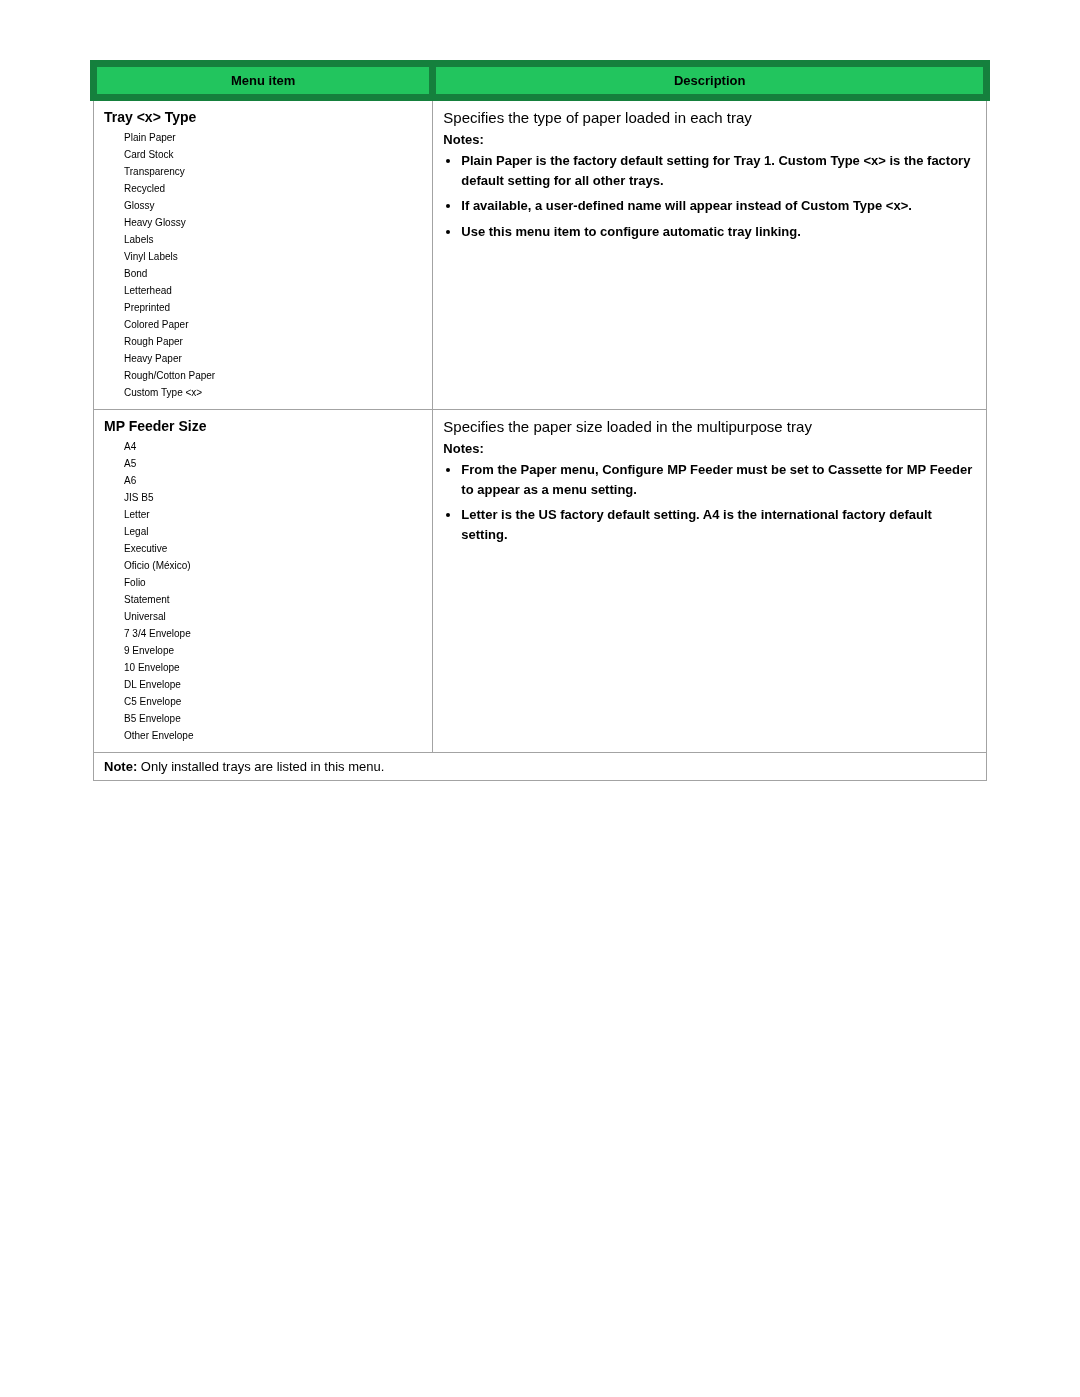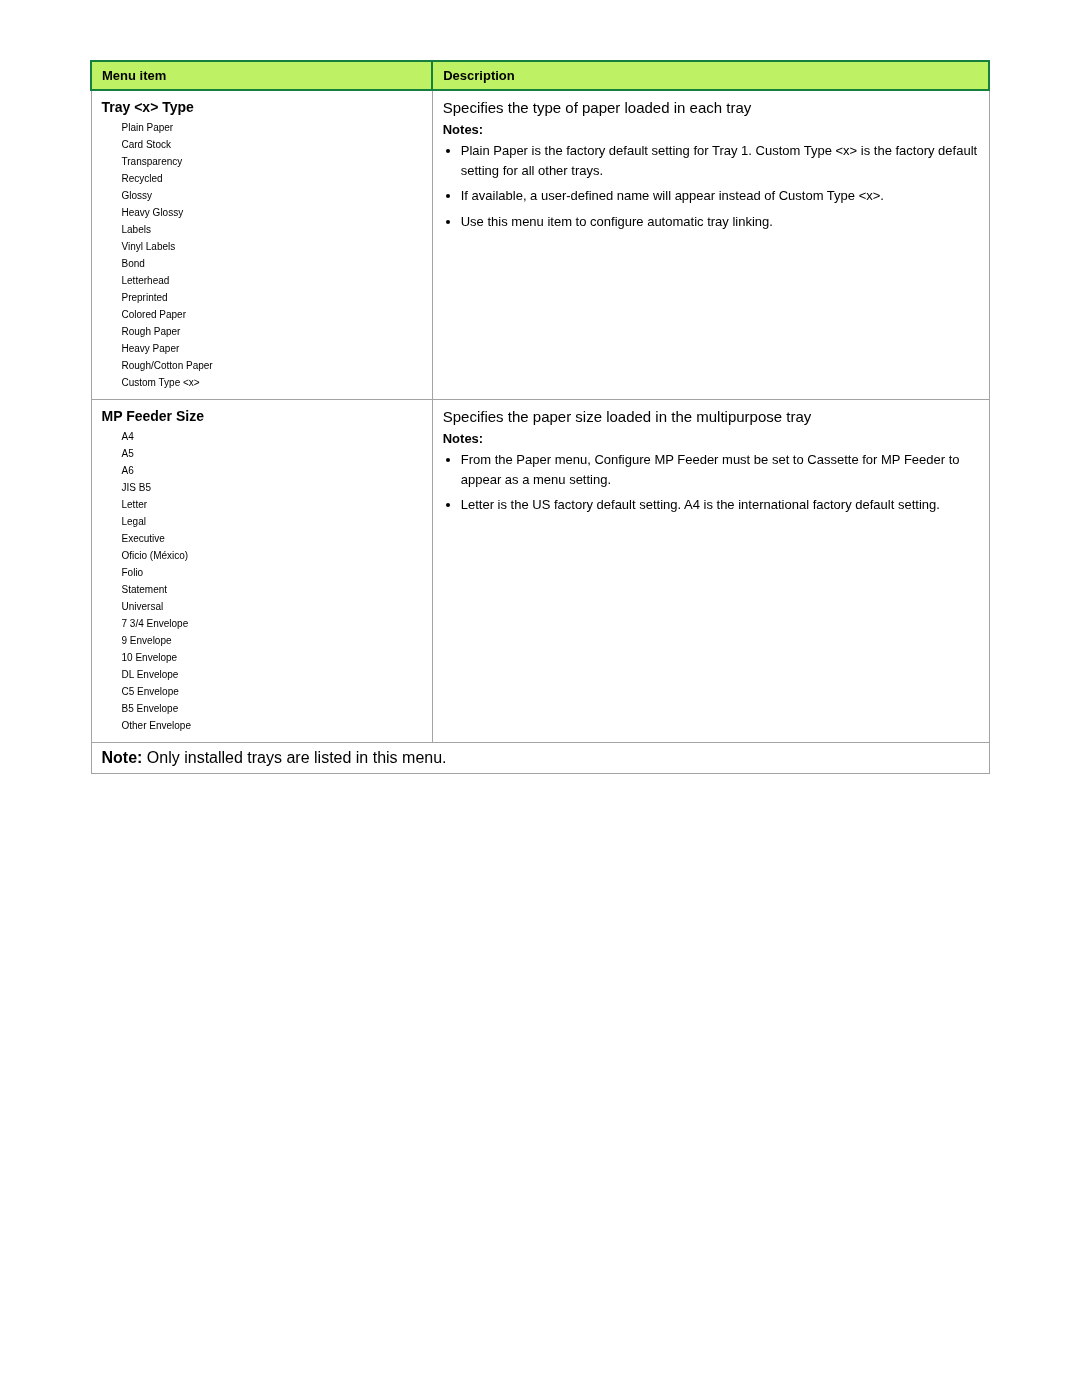--- a/index.html
+++ b/index.html
@@ -21,24 +21,24 @@
     .page-container {
       width: 900px;
       margin: 60px auto 0 auto;
     }
     table {
       width: 100%;
       border-collapse: collapse;
       border: 1px solid #555;
     }
     thead tr th {
-      background-color: #bef264;
-      border: 2px solid #15803d;
+      background-color: #22c55e;
+      border: 7px solid #15803d;
       padding: 6px 10px;
-      text-align: left;
+      text-align: center;
       font-weight: bold;
       font-size: 13px;
     }
     tbody tr td {
       border: 1px solid #a3a3a3;
       padding: 8px 10px;
       vertical-align: top;
     }
     .menu-item-col {
       width: 38%;
@@ -65,23 +65,24 @@
       font-size: 13px;
       margin-bottom: 4px;
     }
     ul.notes-list {
       padding-left: 18px;
       font-size: 13px;
     }
     ul.notes-list li {
       margin-bottom: 6px;
       line-height: 1.5;
+      font-weight: bold;
     }
     .footer-row td {
-      font-size: 16px;
+      font-size: 13px;
       padding: 6px 10px;
     }
     .footer-note strong {
       font-weight: bold;
     }
     .page-footer {
       margin-top: 60px;
       text-align: center;
       font-size: 13px;
       color: #333;

